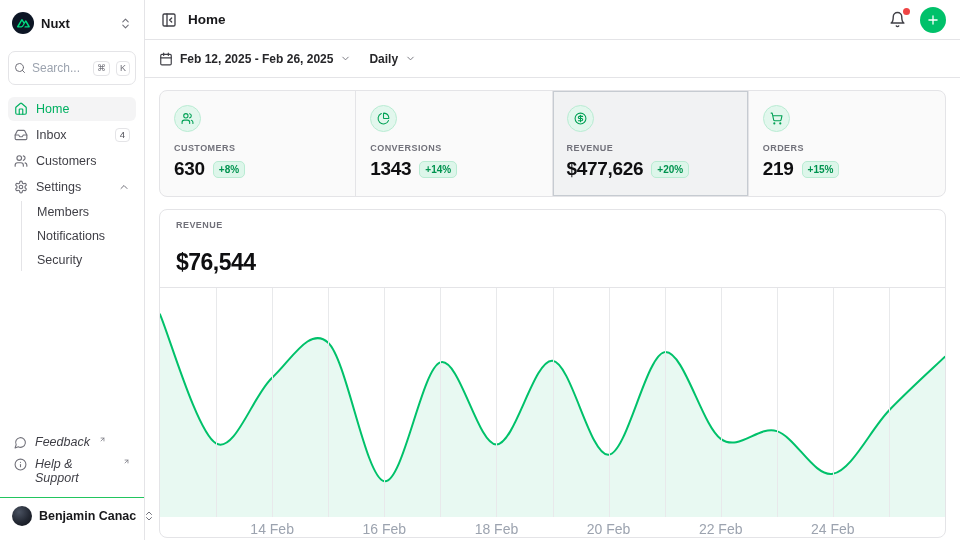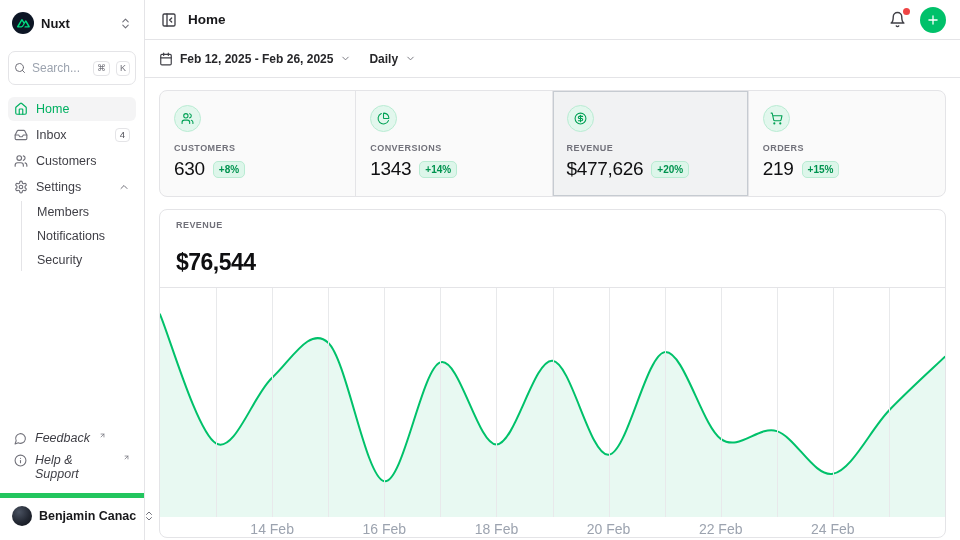--- a/index.html
+++ b/index.html
@@ -47,21 +47,21 @@
     border-radius: 4px; padding: 0 4px; color: #52525b; background: #fff;
   }
   .subnav { margin: 2px 0 0 13px; padding-left: 11px; border-left: 1px solid #e4e4e7; }
   .subnav .nav-item { height: 22px; padding: 0 4px; font-size: 12.5px; }
 
   .sidebar-bottom { margin-top: auto; padding-bottom: 4px; }
   .flink { display: flex; align-items: flex-start; gap: 8px; padding: 4px 6px; font-size: 12.5px; color: #3f3f46; cursor: pointer; line-height: 14px; font-style: italic; }
   .flink .icn { color: #71717a; margin-top: 1px; }
   .ext-arrow { color: #52525b; margin-left: 1px; margin-top: -2px; }
   .user-row {
-    border-top: 5px solid #22c55e; margin: 8px -8px 0; padding: 8px 12px 10px;
+    border-top: 1px solid #22c55e; margin: 8px -8px 0; padding: 8px 12px 10px;
     display: flex; align-items: center; gap: 7px; cursor: pointer;
   }
   .avatar { width: 20px; height: 20px; border-radius: 50%; flex: none;
     background: radial-gradient(circle at 35% 30%, #4a5261 0%, #232833 55%, #0e1116 100%); }
   .user-name { font-size: 12.5px; font-weight: 600; flex: 1; color: #18181b; white-space: nowrap; }
 
   
   main { flex: 1; display: flex; flex-direction: column; min-width: 0; }
   .topbar { height: 40px; min-height: 40px; border-bottom: 1px solid #e4e4e7; display: flex; align-items: center; padding: 0 14px; gap: 9px; }
   .icon-btn { background: none; border: none; cursor: pointer; color: #3f3f46; display: flex; align-items: center; padding: 2px; }
@@ -88,21 +88,21 @@
   }
   .stat { padding: 14px 14px 16px; border-right: 1px solid #e4e4e7; cursor: pointer; }
   .stat:last-child { border-right: none; }
   .stat.selected { background: #f1f2f3; box-shadow: inset 0 0 0 1px #c6cbd1; }
   .icon-circle {
     width: 27px; height: 27px; border-radius: 50%; background: #e2f7ed;
     border: 1px solid #b9ecd3; color: #00a155; display: flex; align-items: center; justify-content: center;
   }
   .stat-label { margin-top: 11px; font-size: 9px; letter-spacing: .45px; color: #71717a; font-weight: 600; }
   .stat-value-row { display: flex; align-items: center; gap: 8px; margin-top: 5px; }
-  .stat-value { font-size: 19px; font-weight: 400; letter-spacing: -.3px; color: #0f0f11; white-space: nowrap; }
+  .stat-value { font-size: 19px; font-weight: 700; letter-spacing: -.3px; color: #0f0f11; white-space: nowrap; }
   .delta-badge {
     font-size: 10px; font-weight: 700; color: #00934f; background: #ddf6ea;
     border: 1px solid #b9ecd3; border-radius: 5px; padding: 2px 5px; line-height: 11px; flex: none;
   }
 
   
   .chart-card { border: 1px solid #e4e4e7; border-radius: 8px; flex: 1; min-height: 0; display: flex; flex-direction: column; overflow: hidden; background: #fff; }
   .chart-head { padding: 10px 16px 11px; border-bottom: 1px solid #e4e4e7; flex: none; }
   .chart-label { font-size: 9px; letter-spacing: .45px; color: #71717a; font-weight: 600; }
   .chart-value { font-size: 23px; font-weight: 800; letter-spacing: -.5px; margin-top: 19px; color: #0f0f11; }

